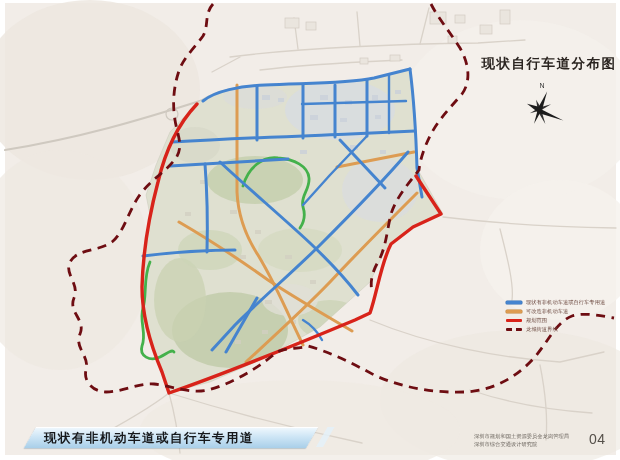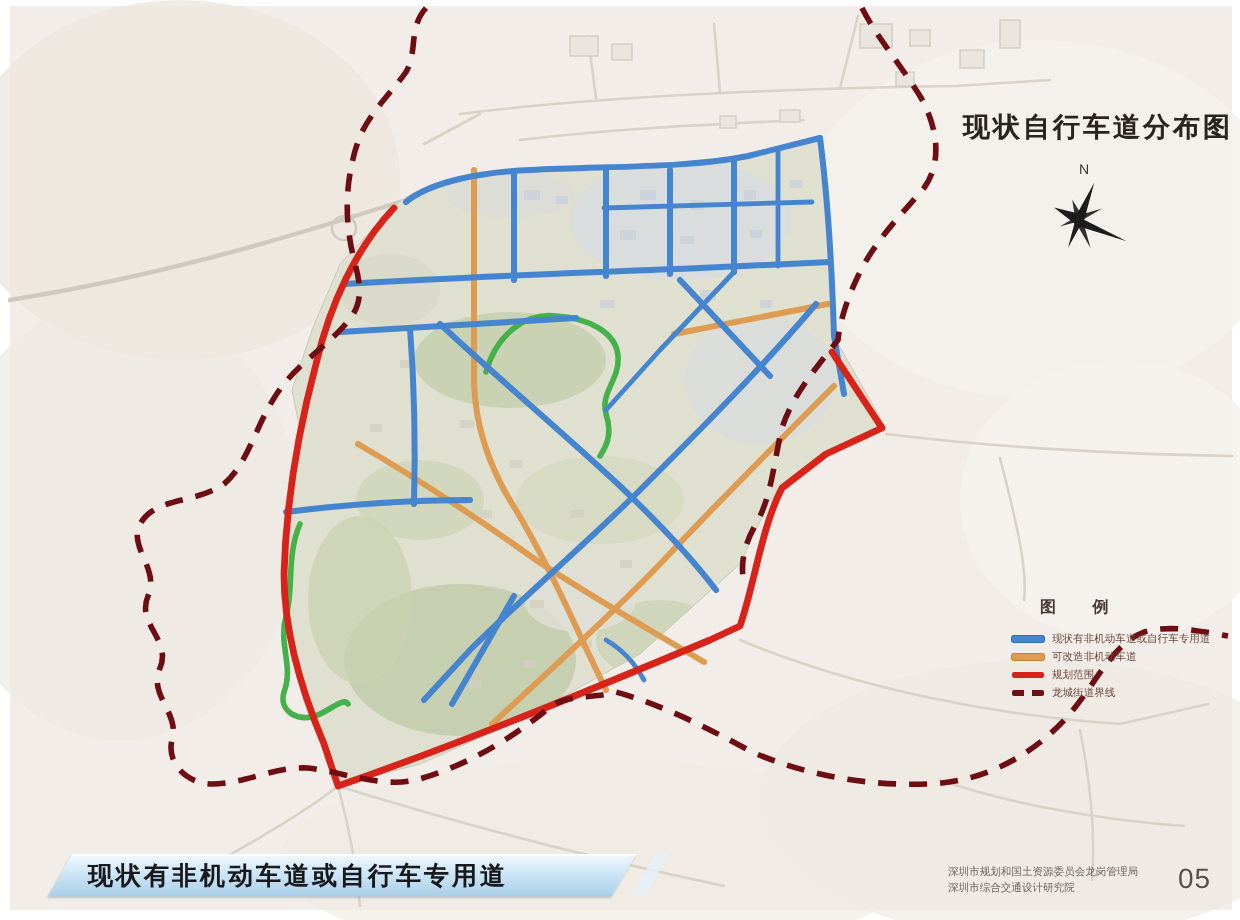--- a/index.html
+++ b/index.html
@@ -225,21 +225,20 @@
         <polygon points="20,8 21.5,20 18.5,20"></polygon>
         <polygon points="36,21 20,23 20,19"></polygon>
         <polygon points="20,31 21.5,20 18.5,20"></polygon>
         <polygon points="10,20 20,22.5 20,18.5"></polygon>
       </g>
     </g>
   </svg>
 </div>
 
 <div class="overlay" id="legend">
-  <div class="lg-title">图 例</div>
   <div class="lg-row">
     <span class="lg-sw sw0"></span>
     <span class="lg-label">现状有非机动车道或自行车专用道</span>
   </div>
   <div class="lg-row">
     <span class="lg-sw sw1"></span>
     <span class="lg-label">可改造非机动车道</span>
   </div>
   <div class="lg-row">
     <span class="lg-sw sw2"></span>
@@ -253,13 +252,13 @@
 
 <div class="overlay" id="banner-bg"></div>
 <div class="overlay" id="banner-stripe"></div>
 <div class="overlay" id="banner-text">现状有非机动车道或自行车专用道</div>
 
 <div class="overlay" id="credits">
   <div class="credit-line">深圳市规划和国土资源委员会龙岗管理局</div>
   <div class="credit-line">深圳市综合交通设计研究院</div>
 </div>
 
-<div class="overlay" id="page-number">05</div>
+<div class="overlay" id="page-number">04</div>
 
 </body></html>

